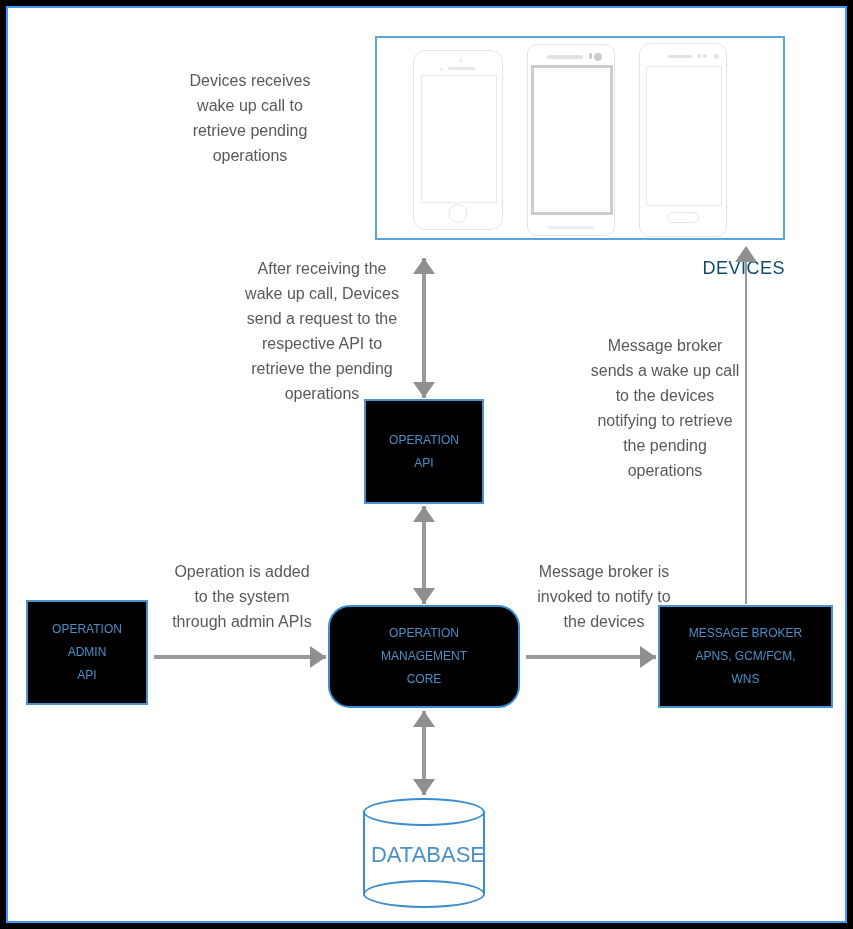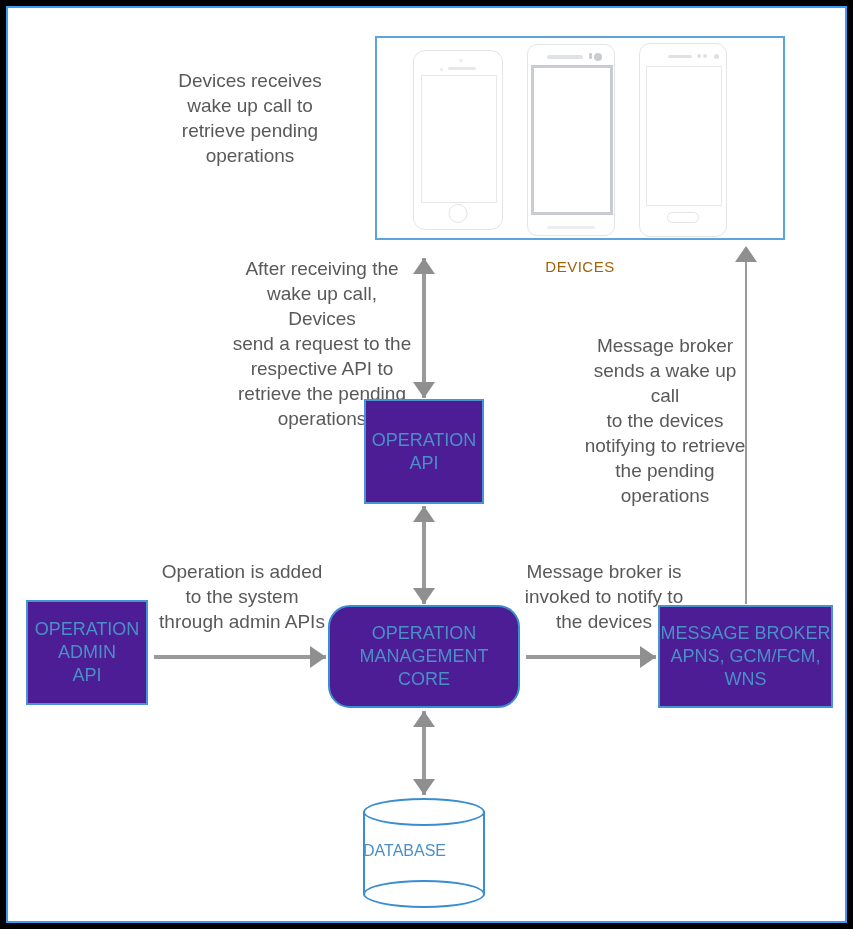--- a/index.html
+++ b/index.html
@@ -11,42 +11,42 @@
   }
   .inner{
     position:relative;width:100%;height:100%;
     background:#ffffff;box-sizing:border-box;
     border:2px solid #3d9bf2;
     overflow:hidden;
   }
 
   
   .note{
-    position:absolute;color:#595959;font-size:19px;line-height:25px;
+    position:absolute;color:#595959;font-size:16px;line-height:25px;
     text-align:center;white-space:pre-line;
   }
 
   
   .box{
     position:absolute;box-sizing:border-box;
-    border:2px solid #4a93d1;background:#4c1d95;
-    color:#4a8fc7;font-size:18px;line-height:23px;text-align:center;
+    border:2px solid #4a93d1;background:#000000;
+    color:#4a8fc7;font-size:12px;line-height:23px;text-align:center;
     display:flex;align-items:center;justify-content:center;
     white-space:pre-line;
   }
   .box.core{border:2.6px solid #3a8dd0;border-radius:22px;color:#4a8fc7;}
 
   
   .devices-panel{
     position:absolute;left:367px;top:28px;width:410px;height:204px;
     box-sizing:border-box;border:2px solid #5aa5e0;background:#fff;
   }
   .devices-label{
     position:absolute;left:367px;top:250px;width:410px;
-    text-align:center;color:#a16207;font-size:15px;letter-spacing:.5px;
+    text-align:right;color:#0c4a6e;font-size:18px;letter-spacing:.5px;
   }
 
   
   .phone{position:absolute;box-sizing:border-box;background:#fff;}
 
   
   .ph1{left:36px;top:12px;width:90px;height:180px;
        border:1.6px solid #e2e4e6;border-radius:12px;}
   .ph1 .screen{position:absolute;left:7px;top:24px;width:76px;height:128px;
        box-sizing:border-box;border:1.4px solid #e6e8ea;}
@@ -93,22 +93,22 @@
   
   .db{position:absolute;left:355px;top:790px;width:122px;height:110px;}
   .db .body{position:absolute;left:0;top:14px;width:122px;height:82px;
        box-sizing:border-box;border-left:2.4px solid #3a8dd0;
        border-right:2.4px solid #3a8dd0;background:#fff;}
   .db .top{position:absolute;left:0;top:0;width:122px;height:28px;
        box-sizing:border-box;border:2.4px solid #3a8dd0;border-radius:50%;
        background:#fff;}
   .db .botline{position:absolute;left:0;bottom:0;width:122px;height:28px;
        box-sizing:border-box;border:2.4px solid #3a8dd0;border-radius:50%;}
-  .db .label{position:absolute;left:0;top:44px;width:122px;text-align:left;
-       color:#4a8fc7;font-size:16px;}
+  .db .label{position:absolute;left:0;top:44px;width:122px;text-align:right;
+       color:#4a8fc7;font-size:22px;}
 
   
   .arrow-v{position:absolute;width:22px;}
   .arrow-v .shaft{position:absolute;left:9px;top:0;width:4px;height:100%;
        background:#9a9a9a;}
   .arrow-v .head-up{position:absolute;left:0;top:0;width:0;height:0;
        border-left:11px solid transparent;border-right:11px solid transparent;
        border-bottom:16px solid #8f8f8f;}
   .arrow-v .head-dn{position:absolute;left:0;bottom:0;width:0;height:0;
        border-left:11px solid transparent;border-right:11px solid transparent;

